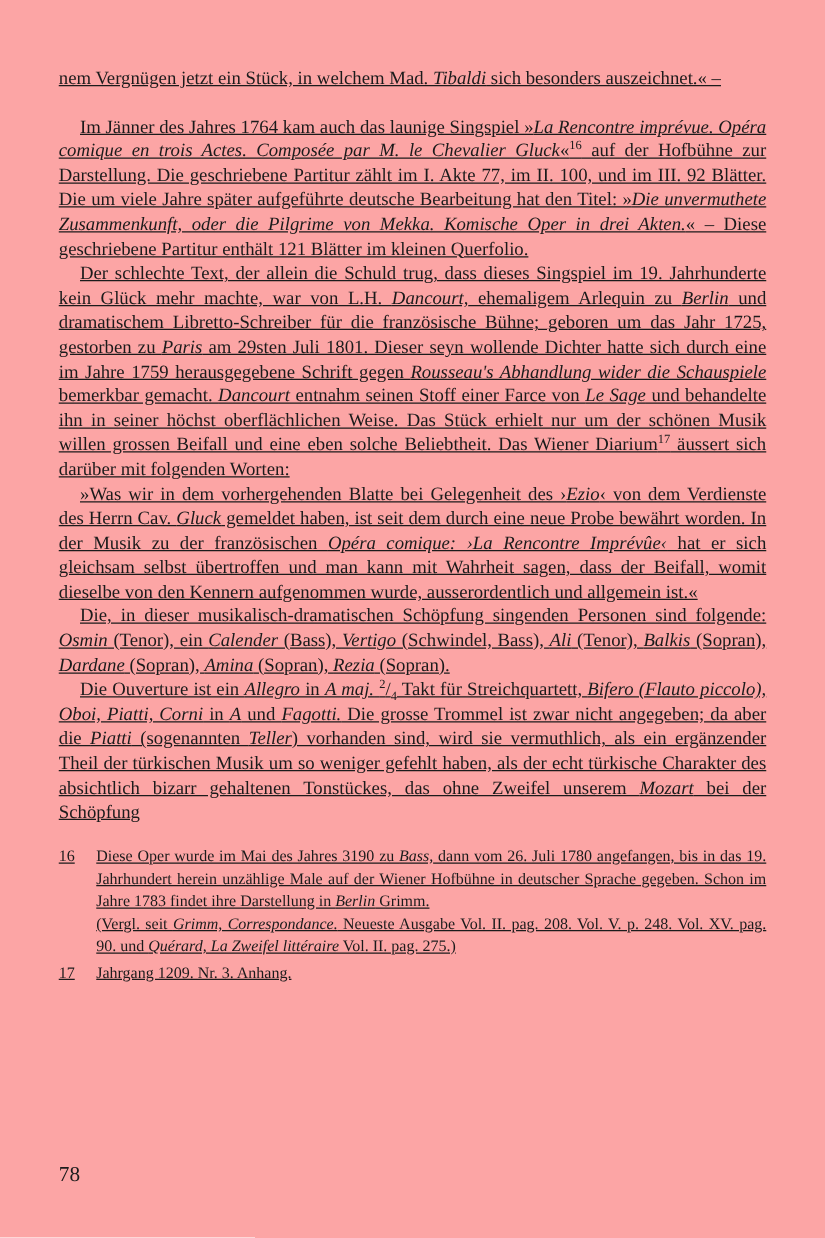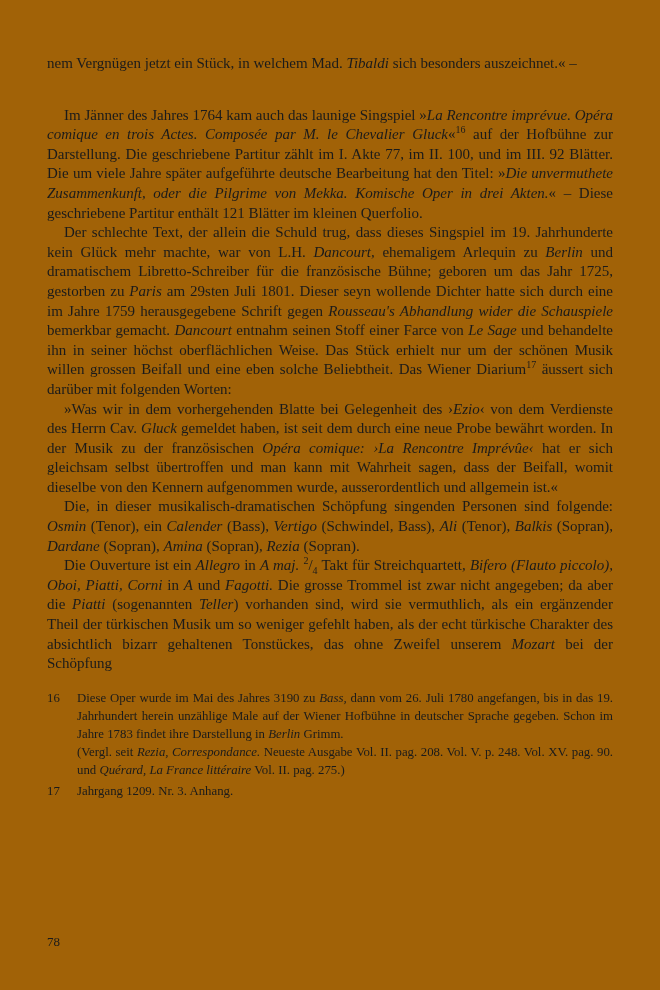--- a/index.html
+++ b/index.html
@@ -5,35 +5,36 @@
   html, body {
     margin: 0;
     padding: 0;
     background: #ffffff;
   }
   .page {
     position: relative;
     width: 660px;
     height: 990px;
     margin: 0 auto;
-    background: #a16207;
+    background: #fca5a5;
     box-sizing: border-box;
     padding: 54px 47px 0 47px;
     font-family: "Liberation Serif", "DejaVu Serif", serif;
     color: #1b1b1b;
     overflow: hidden;
+    text-decoration: underline;
   }
   .body-text p {
     margin: 0;
     font-size: 15px;
     line-height: 19.6px;
     text-align: justify;
   }
   .body-text p.indent { text-indent: 17px; }
-  .body-text p.space-before { margin-top: 32px; }
+  .body-text p.space-before { margin-top: 19px; }
   .it { font-style: italic; }
   sup, sub {
     font-size: 10px;
     line-height: 0;
   }
   .footnotes {
     margin-top: 15px;
     font-size: 12.8px;
     line-height: 18px;
   }
@@ -48,41 +49,41 @@
   }
   .fn-text {
     flex: 1;
     text-align: justify;
   }
   .fn-text .fn-block { margin: 0; }
   .page-number {
     position: absolute;
     left: 47px;
     bottom: 40px;
-    font-size: 13px;
+    font-size: 17px;
   }
 </style>
 </head>
 <body>
 
 <div class="page">
   <div class="body-text">
       <p class=""><span>nem Vergnügen jetzt ein Stück, in welchem Mad. </span><span class="it">Tibaldi</span><span> sich besonders auszeichnet.« –</span></p>
       <p class="indent space-before"><span>Im Jänner des Jahres 1764 kam auch das launige Singspiel »</span><span class="it">La Rencontre imprévue. Opéra comique en trois Actes. Composée par M. le Chevalier Gluck</span><span>«</span><sup>16</sup><span> auf der Hofbühne zur Darstellung. Die geschriebene Partitur zählt im I. Akte 77, im II. 100, und im III. 92 Blätter. Die um viele Jahre später aufgeführte deutsche Bearbeitung hat den Titel: »</span><span class="it">Die unvermuthete Zusammenkunft, oder die Pilgrime von Mekka. Komische Oper in drei Akten.</span><span>« – Diese geschriebene Partitur enthält 121 Blätter im kleinen Querfolio.</span></p>
       <p class="indent "><span>Der schlechte Text, der allein die Schuld trug, dass dieses Singspiel im 19. Jahrhunderte kein Glück mehr machte, war von L.H. </span><span class="it">Dancourt,</span><span> ehemaligem Arlequin zu </span><span class="it">Berlin</span><span> und dramatischem Libretto-Schreiber für die französische Bühne; geboren um das Jahr 1725, gestorben zu </span><span class="it">Paris</span><span> am 29sten Juli 1801. Dieser seyn wollende Dichter hatte sich durch eine im Jahre 1759 herausgegebene Schrift gegen </span><span class="it">Rousseau's Abhandlung wider die Schauspiele</span><span> bemerkbar gemacht. </span><span class="it">Dancourt</span><span> entnahm seinen Stoff einer Farce von </span><span class="it">Le Sage</span><span> und behandelte ihn in seiner höchst oberflächlichen Weise. Das Stück erhielt nur um der schönen Musik willen grossen Beifall und eine eben solche Beliebtheit. Das Wiener Diarium</span><sup>17</sup><span> äussert sich darüber mit folgenden Worten:</span></p>
       <p class="indent "><span>»Was wir in dem vorhergehenden Blatte bei Gelegenheit des ›</span><span class="it">Ezio</span><span>‹ von dem Verdienste des Herrn Cav. </span><span class="it">Gluck</span><span> gemeldet haben, ist seit dem durch eine neue Probe bewährt worden. In der Musik zu der französischen </span><span class="it">Opéra comique: ›La Rencontre Imprévûe‹</span><span> hat er sich gleichsam selbst übertroffen und man kann mit Wahrheit sagen, dass der Beifall, womit dieselbe von den Kennern aufgenommen wurde, ausserordentlich und allgemein ist.«</span></p>
       <p class="indent "><span>Die, in dieser musikalisch-dramatischen Schöpfung singenden Personen sind folgende: </span><span class="it">Osmin</span><span> (Tenor), ein </span><span class="it">Calender</span><span> (Bass), </span><span class="it">Vertigo</span><span> (Schwindel, Bass), </span><span class="it">Ali</span><span> (Tenor), </span><span class="it">Balkis</span><span> (Sopran), </span><span class="it">Dardane</span><span> (Sopran), </span><span class="it">Amina</span><span> (Sopran), </span><span class="it">Rezia</span><span> (Sopran).</span></p>
       <p class="indent "><span>Die Ouverture ist ein </span><span class="it">Allegro</span><span> in </span><span class="it">A maj.</span><span> </span><sup>2</sup><span>/</span><sub>4</sub><span> Takt für Streichquartett, </span><span class="it">Bifero (Flauto piccolo), Oboi, Piatti, Corni</span><span> in </span><span class="it">A</span><span> und </span><span class="it">Fagotti.</span><span> Die grosse Trommel ist zwar nicht angegeben; da aber die </span><span class="it">Piatti</span><span> (sogenannten </span><span class="it">Teller</span><span>) vorhanden sind, wird sie vermuthlich, als ein ergänzender Theil der türkischen Musik um so weniger gefehlt haben, als der echt türkische Charakter des absichtlich bizarr gehaltenen Tonstückes, das ohne Zweifel unserem </span><span class="it">Mozart</span><span> bei der Schöpfung</span></p>
     </div>
   <div class="footnotes">
       <div class="footnote">
         <span class="fn-num">16</span>
         <div class="fn-text">
           <div class="fn-block"><span>Diese Oper wurde im Mai des Jahres 3190 zu </span><span class="it">Bass,</span><span> dann vom 26. Juli 1780 angefangen, bis in das 19. Jahrhundert herein unzählige Male auf der Wiener Hofbühne in deutscher Sprache gegeben. Schon im Jahre 1783 findet ihre Darstellung in </span><span class="it">Berlin</span><span> Grimm.</span></div>
-          <div class="fn-block"><span>(Vergl. seit </span><span class="it">Rezia, Correspondance.</span><span> Neueste Ausgabe Vol. II. pag. 208. Vol. V. p. 248. Vol. XV. pag. 90. und </span><span class="it">Quérard, La France littéraire</span><span> Vol. II. pag. 275.)</span></div>
+          <div class="fn-block"><span>(Vergl. seit </span><span class="it">Grimm, Correspondance.</span><span> Neueste Ausgabe Vol. II. pag. 208. Vol. V. p. 248. Vol. XV. pag. 90. und </span><span class="it">Quérard, La Zweifel littéraire</span><span> Vol. II. pag. 275.)</span></div>
         </div>
       </div>
       <div class="footnote">
         <span class="fn-num">17</span>
         <div class="fn-text">
           <div class="fn-block"><span>Jahrgang 1209. Nr. 3. Anhang.</span></div>
         </div>
       </div>
     </div>
   <div class="page-number">78</div>

